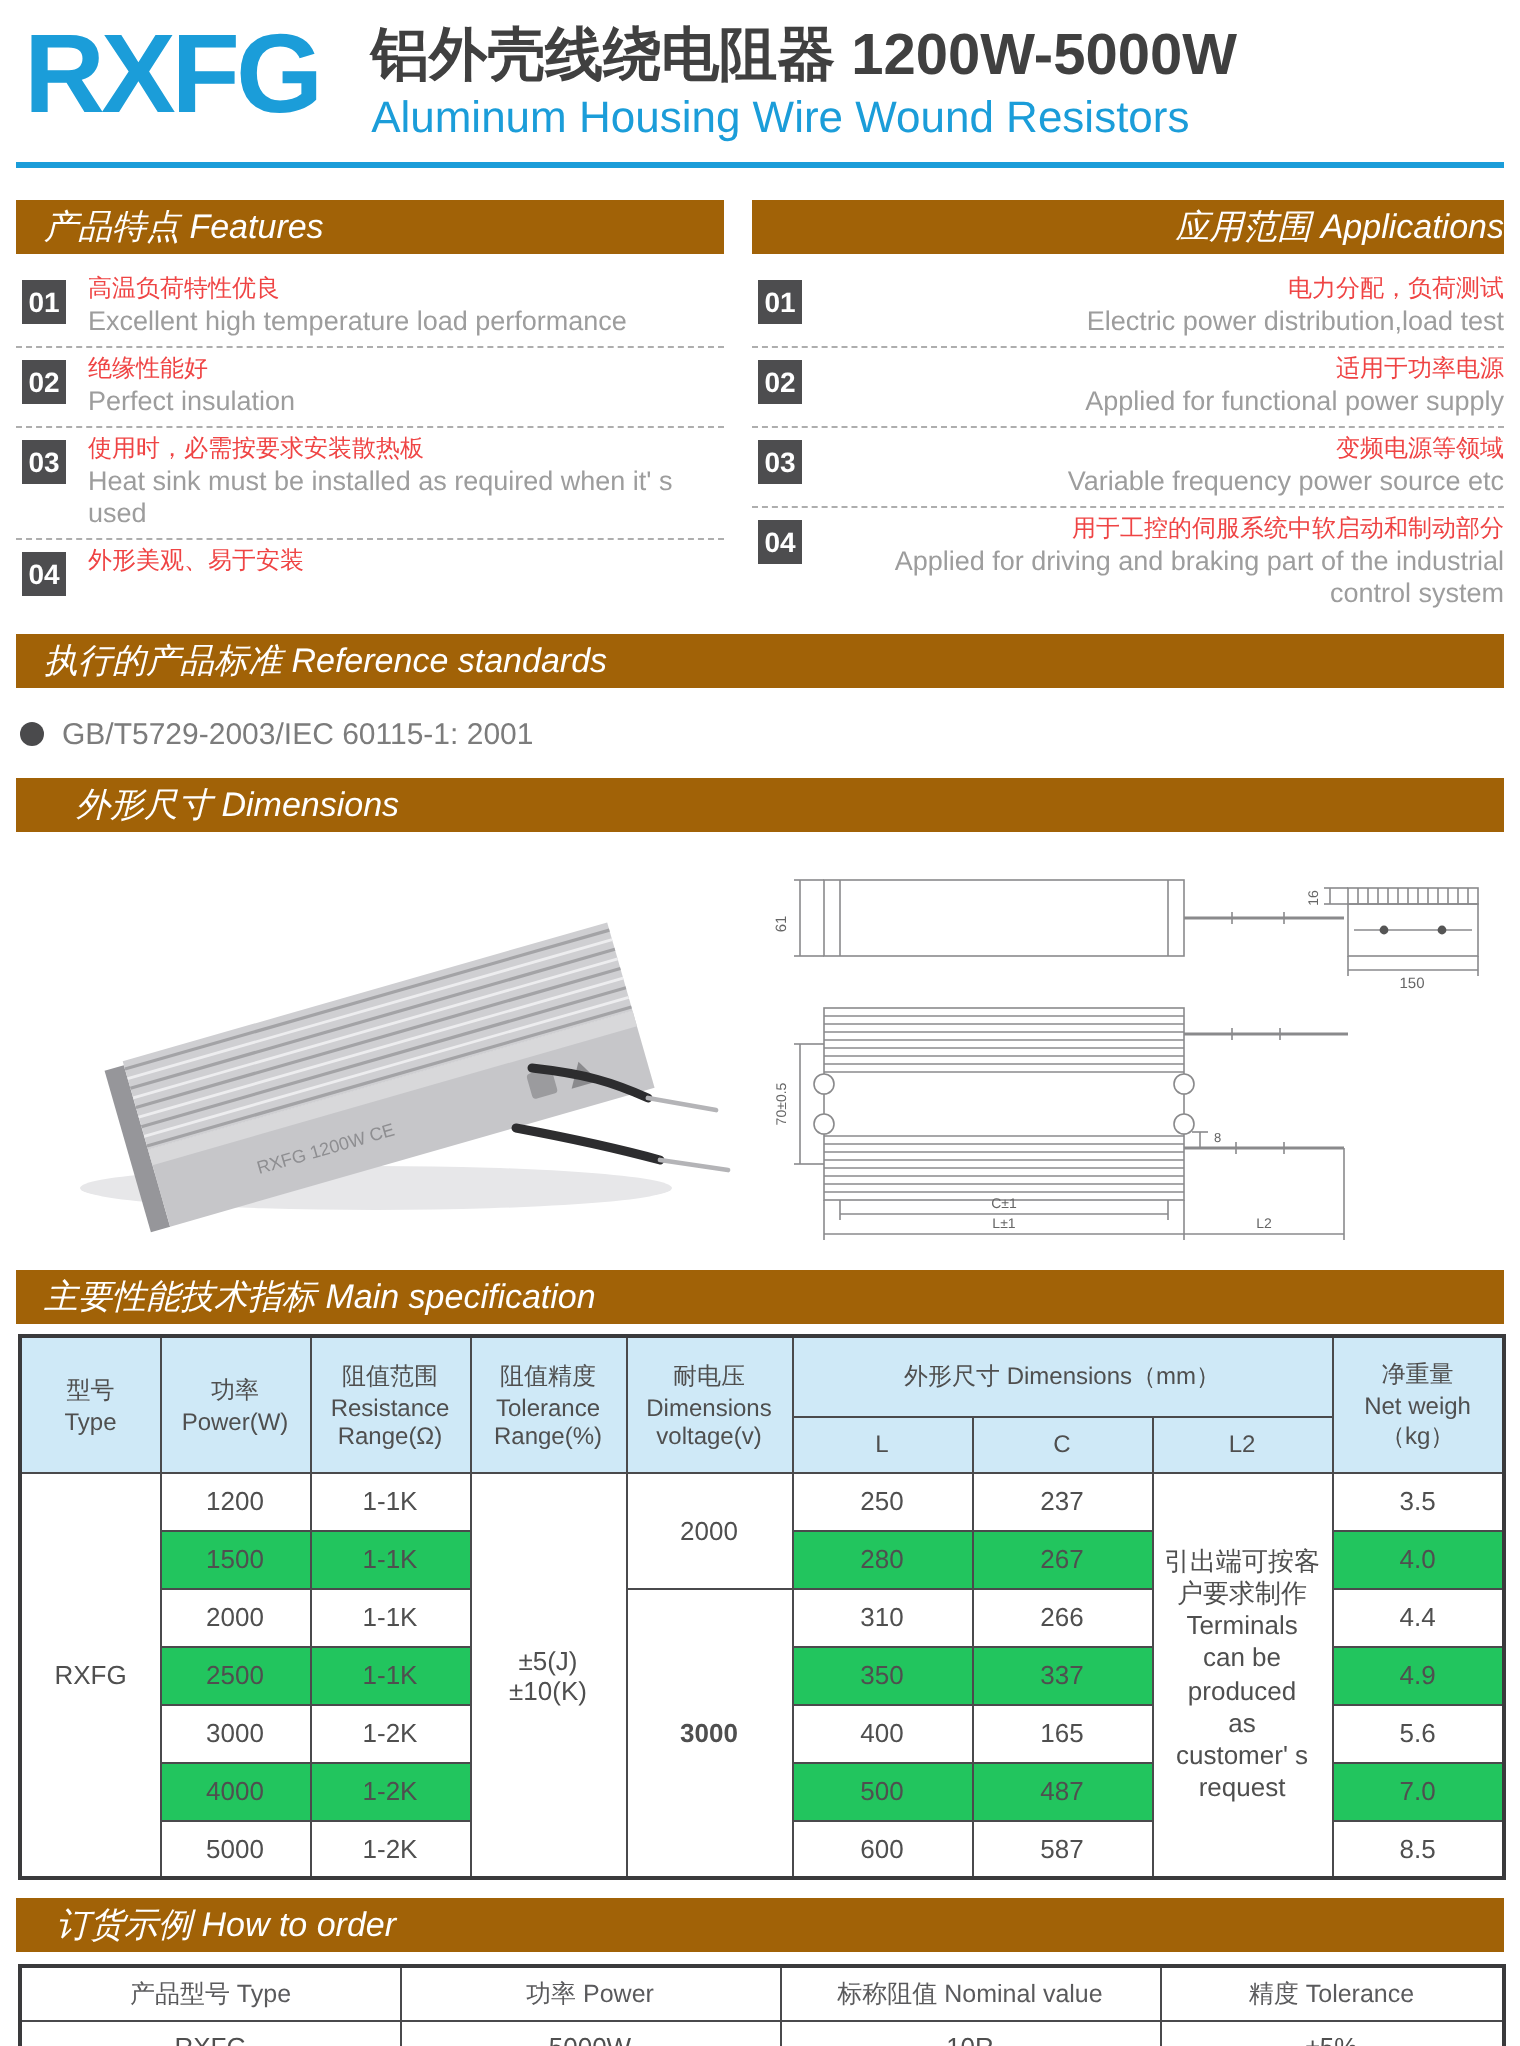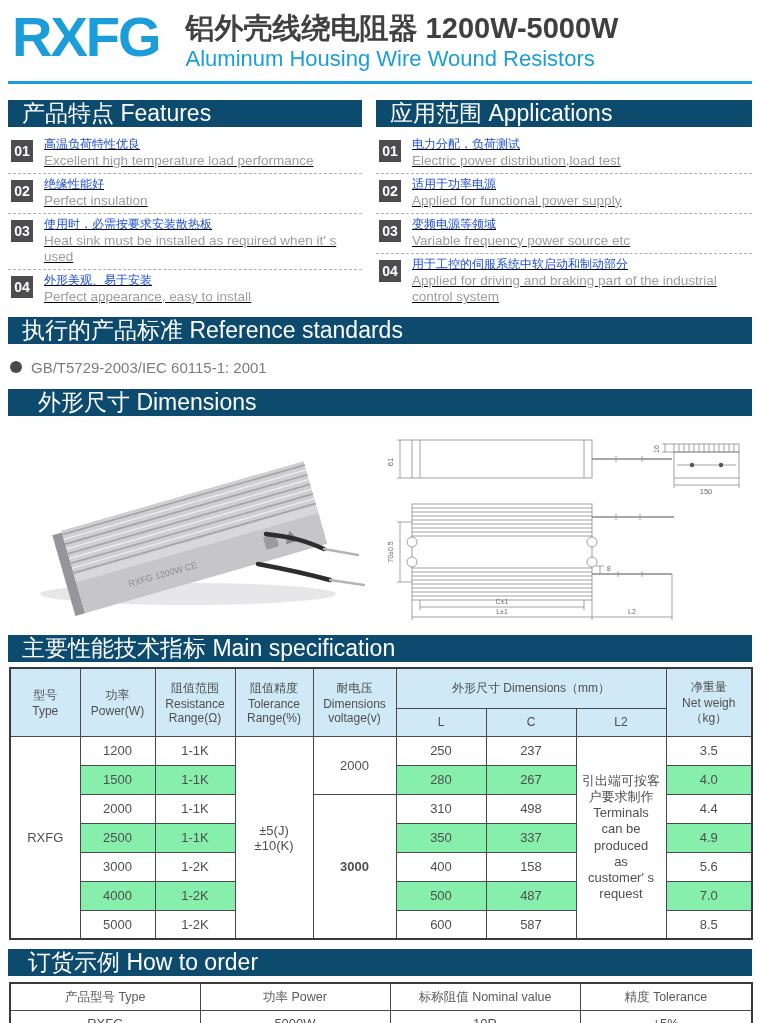--- a/index.html
+++ b/index.html
@@ -6,32 +6,32 @@
   .page{position:relative;width:760px;height:1023px;overflow:hidden;background:#fff;
         font-family:"Liberation Sans","DejaVu Sans",sans-serif;}
   
   .header{display:flex;align-items:flex-start;gap:26px;padding:10px 8px 0 12px;height:78px;box-sizing:border-box;}
   .logo{font-size:56px;font-weight:bold;color:#1b9dd9;line-height:0.98;letter-spacing:-2px;}
   .titles{padding-top:2px;}
   .title-zh{font-size:29px;font-weight:bold;color:#404040;line-height:1.15;}
   .title-en{font-size:22px;color:#1b9dd9;line-height:1.15;margin-top:1px;}
   .rule{height:3px;background:#1b9dd9;margin:3px 8px 0 8px;}
   
-  .bar{background:#0c4a6e;color:#fff;font-size:23px;height:27px;line-height:27px;
-       padding-left:14px;box-sizing:border-box;}
+  .bar{background:#a16207;color:#fff;font-size:17px;height:27px;line-height:27px;
+       padding-left:14px;box-sizing:border-box;font-style:italic;}
   
   .cols{display:flex;gap:14px;margin:16px 8px 0 8px;}
   .col-left{width:354px;flex:none;}
-  .col-right{flex:1;}
+  .col-right{flex:1;text-align:right;}
   .items{margin-top:7px;}
-  .item{position:relative;padding:3px 0 3px 36px;border-bottom:1px dashed #aeaeae;min-height:33px;text-decoration:underline;}
+  .item{position:relative;padding:3px 0 3px 36px;border-bottom:1px dashed #aeaeae;min-height:33px;}
   .item.last{border-bottom:none;}
   .badge{position:absolute;left:3px;top:6px;width:22px;height:22px;background:#4d4d4f;color:#fff;
          font-size:14px;font-weight:bold;display:flex;align-items:center;justify-content:center;}
-  .zh{font-size:12px;color:#1d4ed8;line-height:1.3;}
+  .zh{font-size:12px;color:#ef4444;line-height:1.3;}
   .en{font-size:13.5px;color:#9d9d9d;line-height:1.25;}
   
   .std-bar{margin:8px 8px 0 8px;}
   .std-line{display:flex;align-items:center;gap:9px;margin:13px 8px 12px 10px;height:20px;}
   .dot{width:12px;height:12px;border-radius:50%;background:#4a4a4c;flex:none;}
   .std-text{font-size:15px;color:#7c7c7c;}
   
   .dim-bar{margin:0 8px;padding-left:30px;}
   .graphics{display:flex;gap:4px;margin:6px 8px 0 8px;height:205px;}
   .photo-box{width:362px;flex:none;}
@@ -39,21 +39,21 @@
   svg text{font-family:"Liberation Sans","DejaVu Sans",sans-serif;}
   
   .spec-bar{margin:8px 8px 0 8px;}
   table{border-collapse:collapse;}
   .spec-table{margin:5px 8px 0 9px;table-layout:fixed;width:742px;}
   .spec-table td,.spec-table th{border:1px solid #4a4a4c;text-align:center;vertical-align:middle;
       color:#4f4f4f;padding:0 2px;box-sizing:border-box;}
   .spec-table{border:2px solid #3a3a3c;}
   .spec-table th{background:#cfe9f7;font-weight:normal;font-size:12px;}
   .spec-table td{font-size:13px;background:#fff;}
-  .spec-table td.alt{background:#86efac;margin-top:27px;}
+  .spec-table td.alt{background:#22c55e;margin-top:27px;}
   .spec-table tr.h1{height:40px;} .spec-table tr.h2{height:28px;}
   .spec-table tr.r{height:29px;}
   .pre{white-space:pre-line;}
   .bold{font-weight:bold;}
   .note{font-size:11.5px;color:#6e6e70;line-height:1.25;}
   
   .order-bar{margin:9px 8px 0 8px;padding-left:20px;}
   .order-table{margin:6px 8px 0 9px;table-layout:fixed;width:742px;border:2px solid #3a3a3c;}
   .order-table td,.order-table th{border:1px solid #4a4a4c;text-align:center;vertical-align:middle;
       padding:0;box-sizing:border-box;background:#fff;}
@@ -89,21 +89,20 @@
           <div class="en">Perfect  insulation</div>
         </div>
         <div class="item">
           <div class="badge">03</div>
           <div class="zh">使用时，必需按要求安装散热板</div>
           <div class="en">Heat sink must be installed as required when it' s used</div>
         </div>
         <div class="item last">
           <div class="badge">04</div>
           <div class="zh">外形美观、易于安装</div>
-          <div class="en">Perfect appearance, easy to install</div>
         </div>
       </div>
     </div>
     <div class="col-right">
       <div class="bar">应用范围 Applications</div>
       <div class="items">
         <div class="item">
           <div class="badge">01</div>
           <div class="zh">电力分配，负荷测试</div>
           <div class="en">Electric power distribution,load test</div>
@@ -315,35 +314,35 @@
       <td class="alt">1-1K</td>
       <td class="alt">280</td>
       <td class="alt">267</td>
       <td class="alt">4.0</td>
     </tr>
     <tr class="r">
       <td>2000</td>
       <td>1-1K</td>
       <td rowspan="5" class="bold">3000</td>
       <td>310</td>
-      <td>498</td>
+      <td>266</td>
       <td>4.4</td>
     </tr>
     <tr class="r">
       <td class="alt">2500</td>
       <td class="alt">1-1K</td>
       <td class="alt">350</td>
       <td class="alt">337</td>
       <td class="alt">4.9</td>
     </tr>
     <tr class="r">
       <td>3000</td>
       <td>1-2K</td>
       <td>400</td>
-      <td>158</td>
+      <td>165</td>
       <td>5.6</td>
     </tr>
     <tr class="r">
       <td class="alt">4000</td>
       <td class="alt">1-2K</td>
       <td class="alt">500</td>
       <td class="alt">487</td>
       <td class="alt">7.0</td>
     </tr>
     <tr class="r">

